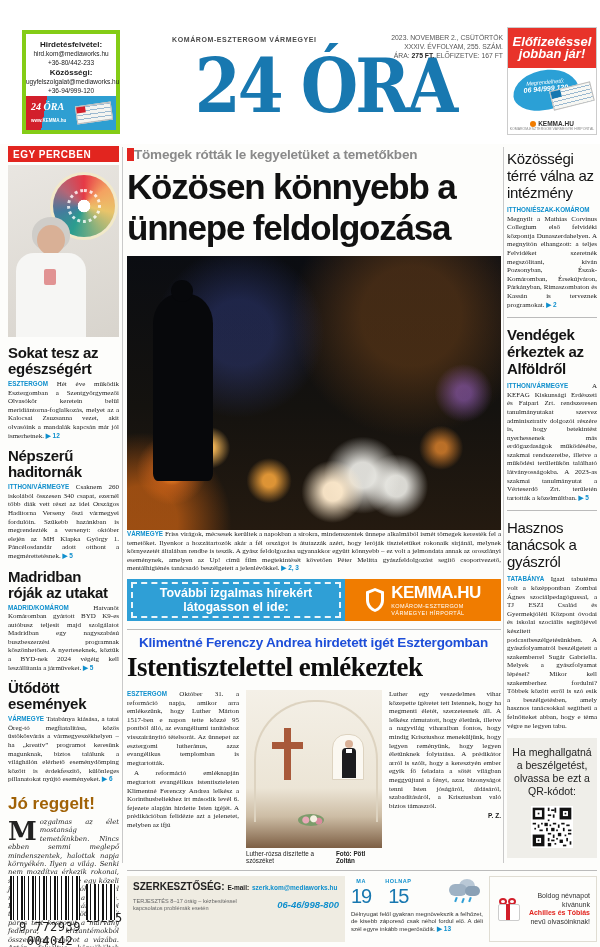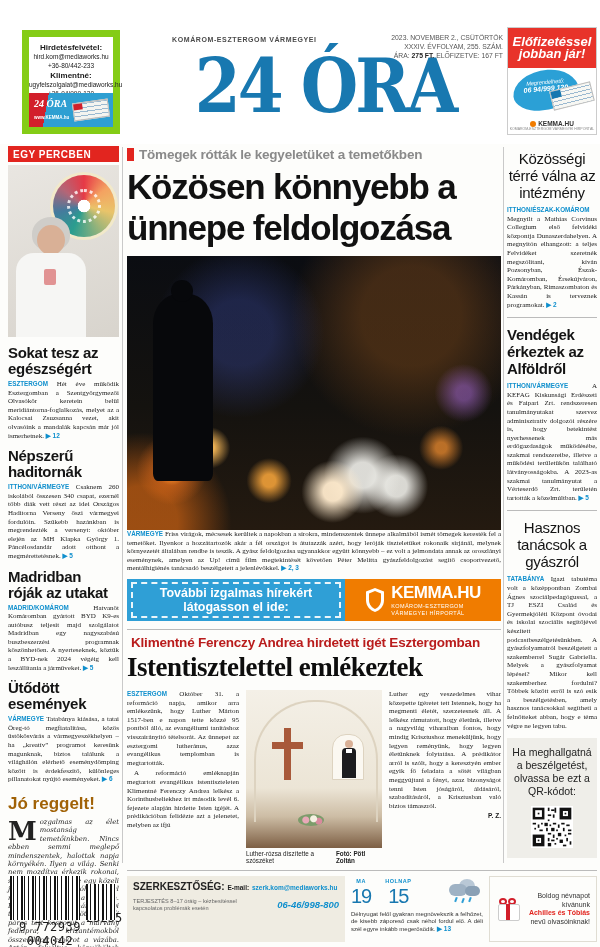--- a/index.html
+++ b/index.html
@@ -1,21 +1,21 @@
 <!DOCTYPE html>
 <html><head>
 <meta charset="utf-8">
 <style>
   html,body{margin:0;padding:0;background:#777;}
   .page{position:relative;width:600px;height:947px;background:#fdfdfb;overflow:hidden;
         font-family:"Liberation Sans",sans-serif;color:#1a1a1a;}
 
   
   .masthead{position:absolute;left:0;top:0;width:600px;height:144px;background:#fff;}
-  .contact-box{position:absolute;left:22px;top:30px;width:98px;height:104px;border:7px solid #84cc16;
+  .contact-box{position:absolute;left:22px;top:30px;width:98px;height:104px;border:4px solid #84cc16;
                text-align:center;font-size:6.5px;line-height:8.5px;padding-top:5px;box-sizing:border-box;}
   .contact-box .lbl{font-weight:bold;font-size:8px;line-height:11px;}
   .contact-box a{color:#222;text-decoration:none;}
   .contact-logo{position:absolute;left:0;bottom:0;width:100%;height:34px;background:linear-gradient(100deg,#d21f2b 0 22%,#2e9fd2 22% 100%);overflow:hidden;}
   .contact-logo .cl-title{position:absolute;left:5px;top:7px;color:#fff;font-weight:bold;font-style:italic;font-size:10px;font-family:"Liberation Serif",serif;}
   .contact-logo .cl-site{position:absolute;left:5px;top:21px;color:#fff;font-size:4.5px;font-weight:bold;}
   .mini-paper{position:absolute;right:4px;top:8px;width:34px;height:16px;background:#f4f4f0;transform:rotate(-8deg);
               border:1px solid #bbb;background-image:repeating-linear-gradient(0deg,transparent 0 3px,#9bb9d0 3px 4px);}
   .mini-paper::before{content:"";position:absolute;left:0;top:0;width:9px;height:6px;background:#d21f2b;}
 
@@ -69,21 +69,21 @@
   .greeting-body::first-letter{float:left;font-size:26px;line-height:22px;padding:2px 3px 0 0;font-style:normal;font-weight:bold;}
   .barcode-wrap{position:absolute;left:8px;top:868px;width:112px;height:70px;}
   .barcode{position:absolute;left:2px;top:8px;width:70px;height:44px;
            background:repeating-linear-gradient(90deg,#111 0 2px,#fff 2px 3px,#111 3px 4px,#fff 4px 7px,#111 7px 8px,#fff 8px 11px);}
   .barcode-num{position:absolute;left:4px;top:52px;width:76px;text-align:center;font-size:12px;letter-spacing:.5px;font-family:"DejaVu Sans Mono",monospace;}
   .barcode-addon{position:absolute;left:78px;top:16px;width:30px;height:36px;
            background:repeating-linear-gradient(90deg,#111 0 2px,#fff 2px 4px,#111 4px 5px,#fff 5px 8px);}
   .addon-num{position:absolute;left:78px;top:7px;width:30px;font-size:12px;font-family:"DejaVu Sans Mono",monospace;margin-top:36px;}
 
   
-  .kicker{display:flex;align-items:center;gap:5px;margin:2px 0 4px;}
+  .kicker{display:flex;align-items:center;margin:2px 0 4px;}
   .kicker .sq{width:7px;height:13px;background:#e2251f;flex:0 0 auto;}
   .kicker .ktext{color:#8a8a8a;font-weight:bold;font-size:13.5px;letter-spacing:-.2px;}
   .main-headline{font-size:35px;line-height:41px;font-weight:bold;color:#111;letter-spacing:-1.2px;margin:0 0 8px;}
   .main-photo{position:relative;width:374px;height:274px;overflow:hidden;
     background:
       radial-gradient(circle at 12% 78%, rgba(255,140,40,.95) 0 2%, rgba(255,120,30,.45) 4%, transparent 9%),
       radial-gradient(circle at 22% 70%, rgba(255,190,90,.9) 0 1.5%, transparent 6%),
       radial-gradient(circle at 38% 82%, rgba(255,170,60,.85) 0 2%, transparent 7%),
       radial-gradient(circle at 55% 86%, rgba(255,235,205,.95) 0 3%, transparent 10%),
       radial-gradient(circle at 63% 80%, rgba(240,240,235,.9) 0 4%, transparent 12%),
@@ -99,21 +99,21 @@
   .silhouette::before{content:"";position:absolute;left:30%;top:-14px;width:22px;height:22px;border-radius:50%;background:#07080b;}
   .caption{margin-top:4px;}
   .promo-banner{display:flex;height:42px;margin-top:6px;}
   .promo-left{flex:0 0 218px;background:#2f9fd6;display:flex;align-items:center;justify-content:center;}
   .promo-left .inner{border:2px dashed rgba(255,255,255,.9);width:206px;height:32px;display:flex;align-items:center;justify-content:center;
                      color:#fff;font-weight:bold;font-size:12.5px;line-height:14px;text-align:center;}
   .promo-right{flex:1;background:#f07c00;display:flex;align-items:center;justify-content:center;gap:6px;color:#fff;}
   .promo-right .brand{font-size:17px;font-weight:bold;letter-spacing:-.5px;}
   .promo-right .sub{font-size:5.5px;line-height:7px;letter-spacing:.4px;}
   .hline{height:1px;background:#bbb;margin:8px 0 5px;}
-  .subhead{color:#b91c1c;font-weight:bold;font-size:13.5px;margin:2px 4px 2px;letter-spacing:-.2px;}
+  .subhead{color:#1d4ed8;font-weight:bold;font-size:13.5px;margin:2px 12px 2px;letter-spacing:-.2px;}
   .article-headline{font-family:"Liberation Serif",serif;font-weight:bold;font-size:27px;letter-spacing:-.5px;margin:0 0 7px;color:#0d0d0d;}
   .article-grid{display:flex;gap:7px;}
   .acol{width:112px;}
   .acol p.body{text-indent:0;}
   .acol p.body + p.body{text-indent:7px;margin-top:0;}
   .church{position:relative;width:136px;height:158px;overflow:hidden;flex:0 0 auto;
           background:linear-gradient(180deg,#f4f0e7 0%,#ece5d6 62%,#cdbda5 80%,#7d5f44 100%);}
   .church .arch{position:absolute;left:8px;top:10px;width:120px;height:120px;border:2px solid #ddd3c0;border-bottom:none;border-radius:60px 60px 0 0;}
   .church .cross-v{position:absolute;left:38px;top:38px;width:7px;height:52px;background:#a8593a;}
   .church .cross-h{position:absolute;left:26px;top:52px;width:31px;height:7px;background:#a8593a;}
@@ -122,21 +122,21 @@
   .church .pastor::before{content:"";position:absolute;left:3px;top:-8px;width:8px;height:8px;border-radius:50%;background:#d9b096;}
   .church .pastor::after{content:"";position:absolute;left:4px;top:1px;width:6px;height:4px;background:#fff;}
   .church .flowers{position:absolute;left:52px;bottom:22px;width:26px;height:12px;border-radius:50%;
                    background:radial-gradient(circle at 30% 50%,#e8a9b8 0 3px,transparent 4px),radial-gradient(circle at 60% 40%,#f5f1e2 0 3px,transparent 4px),radial-gradient(circle at 80% 60%,#d98a9e 0 3px,transparent 4px),#7d9c6b;}
   .photo-caption{display:flex;justify-content:space-between;width:136px;font-size:6.3px;margin-top:2px;color:#222;}
   .photo-caption .credit{font-weight:bold;}
   .byline{text-align:right;font-weight:bold;font-size:6.5px;font-family:"Liberation Sans",sans-serif;}
 
   
   .side-item h3{font-size:15px;line-height:17px;font-weight:bold;letter-spacing:-.3px;margin:2px 0 5px;color:#141414;}
-  .side-item.light h3{font-weight:normal;text-align:center;}
+  .side-item.light h3{font-weight:normal;}
   .side-sep{height:1px;background:#bbb;margin:8px 0 8px;}
   .qr-box{background:#efeee9;margin-top:8px;padding:8px 5px 10px;text-align:center;}
   .qr-box .qr-text{font-size:10.5px;line-height:13px;color:#222;margin-bottom:8px;}
   .qr-svg{display:block;margin:0 auto;}
 
   
   .footer-rule{position:absolute;left:127px;top:870px;width:470px;height:1px;background:#bbb;}
   .bottomstrip{position:absolute;left:127px;top:876px;width:470px;height:66px;display:flex;gap:6px;}
   .editorial{flex:0 0 218px;background:#efece2;padding:5px 6px;box-sizing:border-box;}
   .editorial .row1{font-weight:bold;font-size:10px;color:#222;}
@@ -170,21 +170,21 @@
 <body>
 
 <div class="page">
 
   <header class="masthead">
 
     <div class="contact-box">
       <div class="lbl">Hirdetésfelvétel:</div>
       <div><a>hird.kom@mediaworks.hu</a></div>
       <div>+36-80/442-233</div>
-      <div class="lbl">Klimentné:</div>
+      <div class="lbl">Közösségi:</div>
       <div><a>ugyfelszolgalat@mediaworks.hu</a></div>
       <div>+36-94/999-120</div>
       <div class="contact-logo">
         <span class="cl-title">24 ÓRA</span>
         <span class="cl-site">www.KEMMA.hu</span>
         <span class="mini-paper"></span>
       </div>
     </div>
 
     <div class="mast-center">

